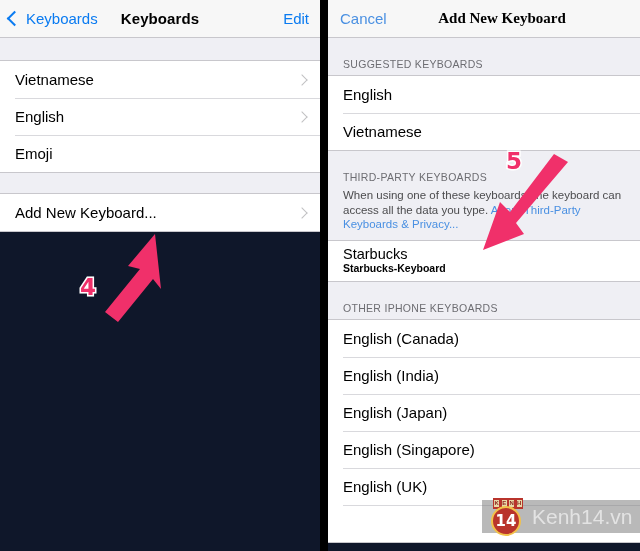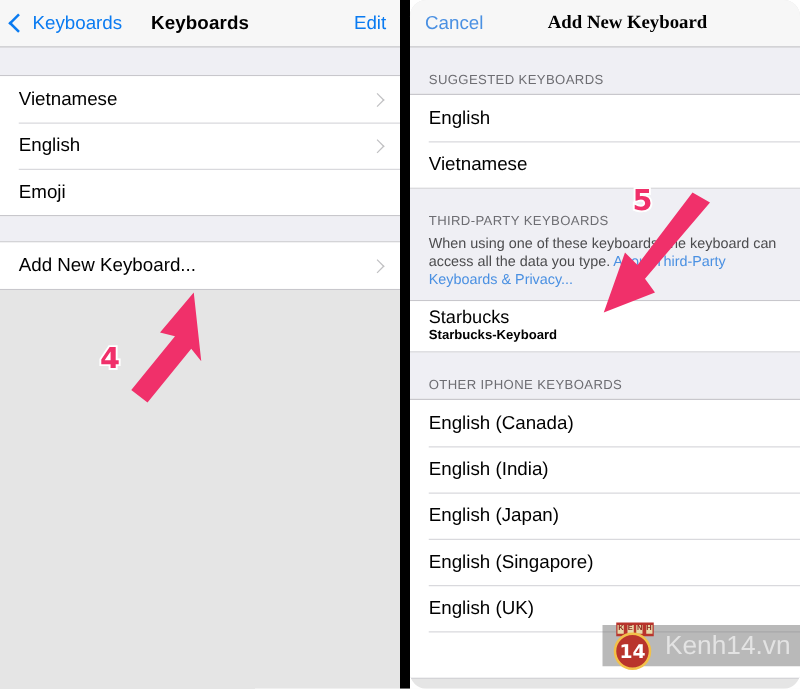--- a/index.html
+++ b/index.html
@@ -18,31 +18,31 @@
     position: relative;
     width: 640px;
     height: 551px;
     display: flex;
   }
 
   
   .panel {
     position: relative;
     height: 551px;
-    background: #e5e5e5;
+    background: #0f172a;
     overflow: hidden;
   }
   .panel-left  { width: 320px; }
   .divider-bar {
     width: 8px;
     height: 551px;
     background: #000000;
     flex: 0 0 8px;
   }
-  .panel-right { width: 312px; border-radius: 13px; }
+  .panel-right { width: 312px; }
 
   
   .navbar {
     position: relative;
     height: 37px;
     background: #f7f7f7;
     border-bottom: 1px solid #c8c7cc;
     display: flex;
     align-items: center;
   }

